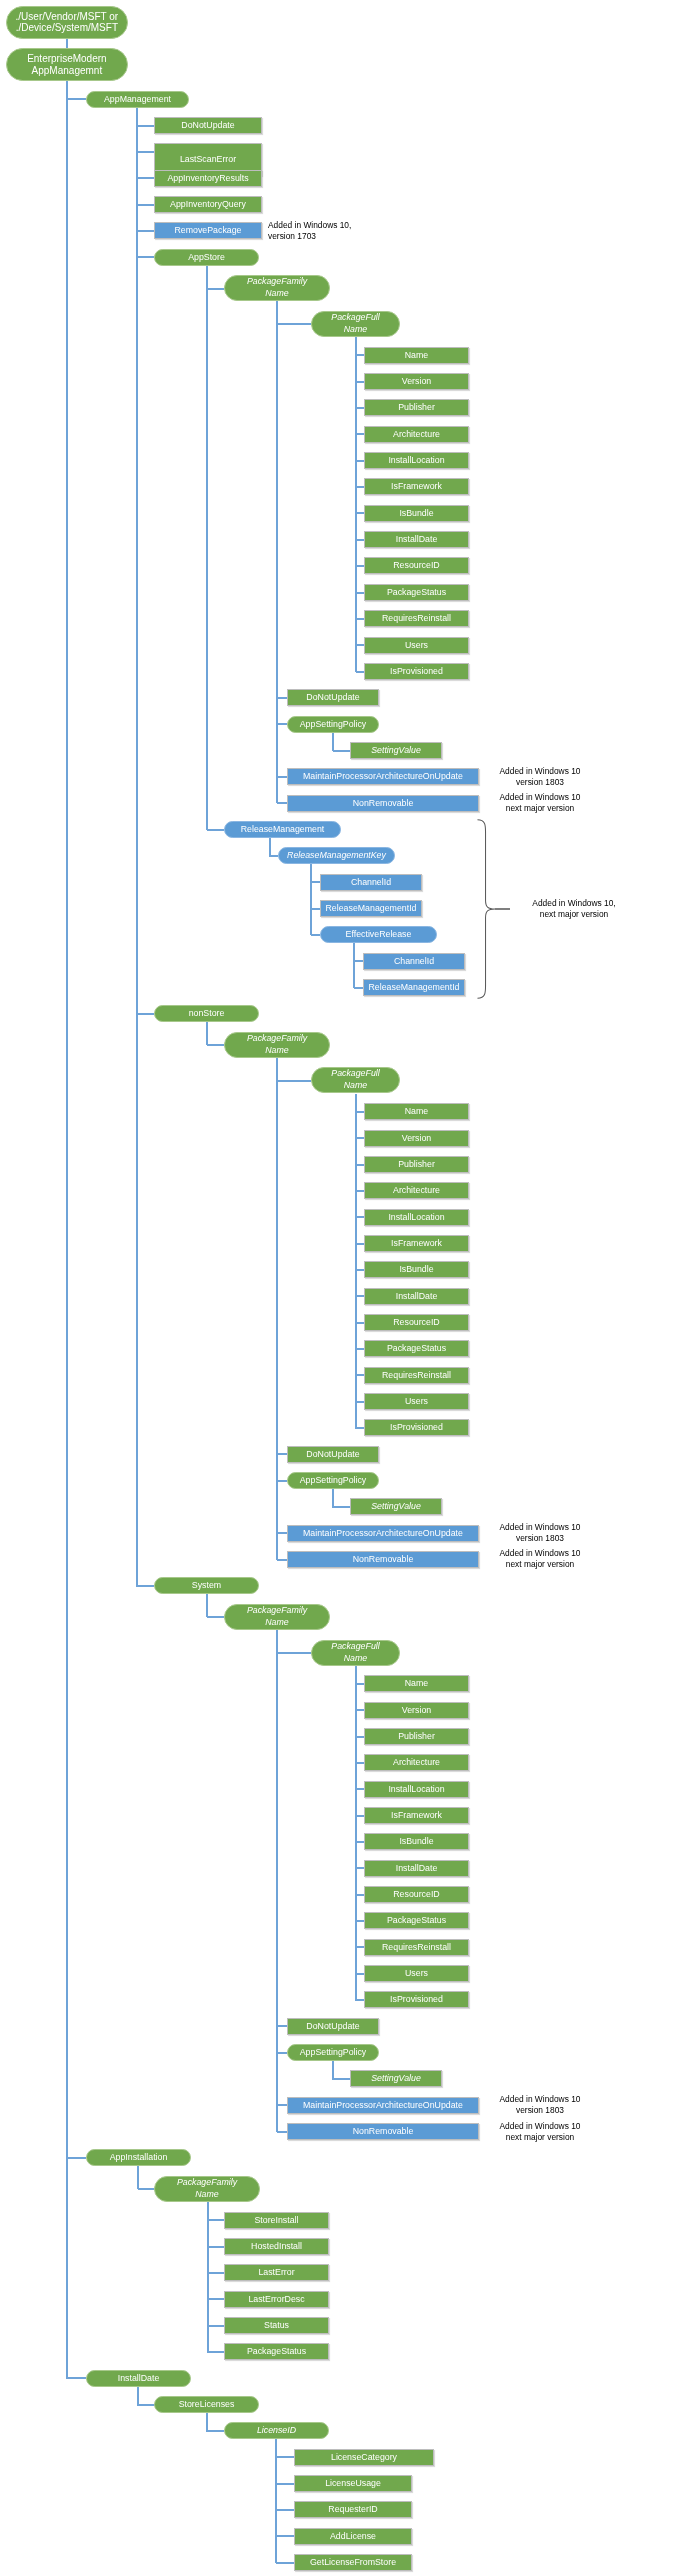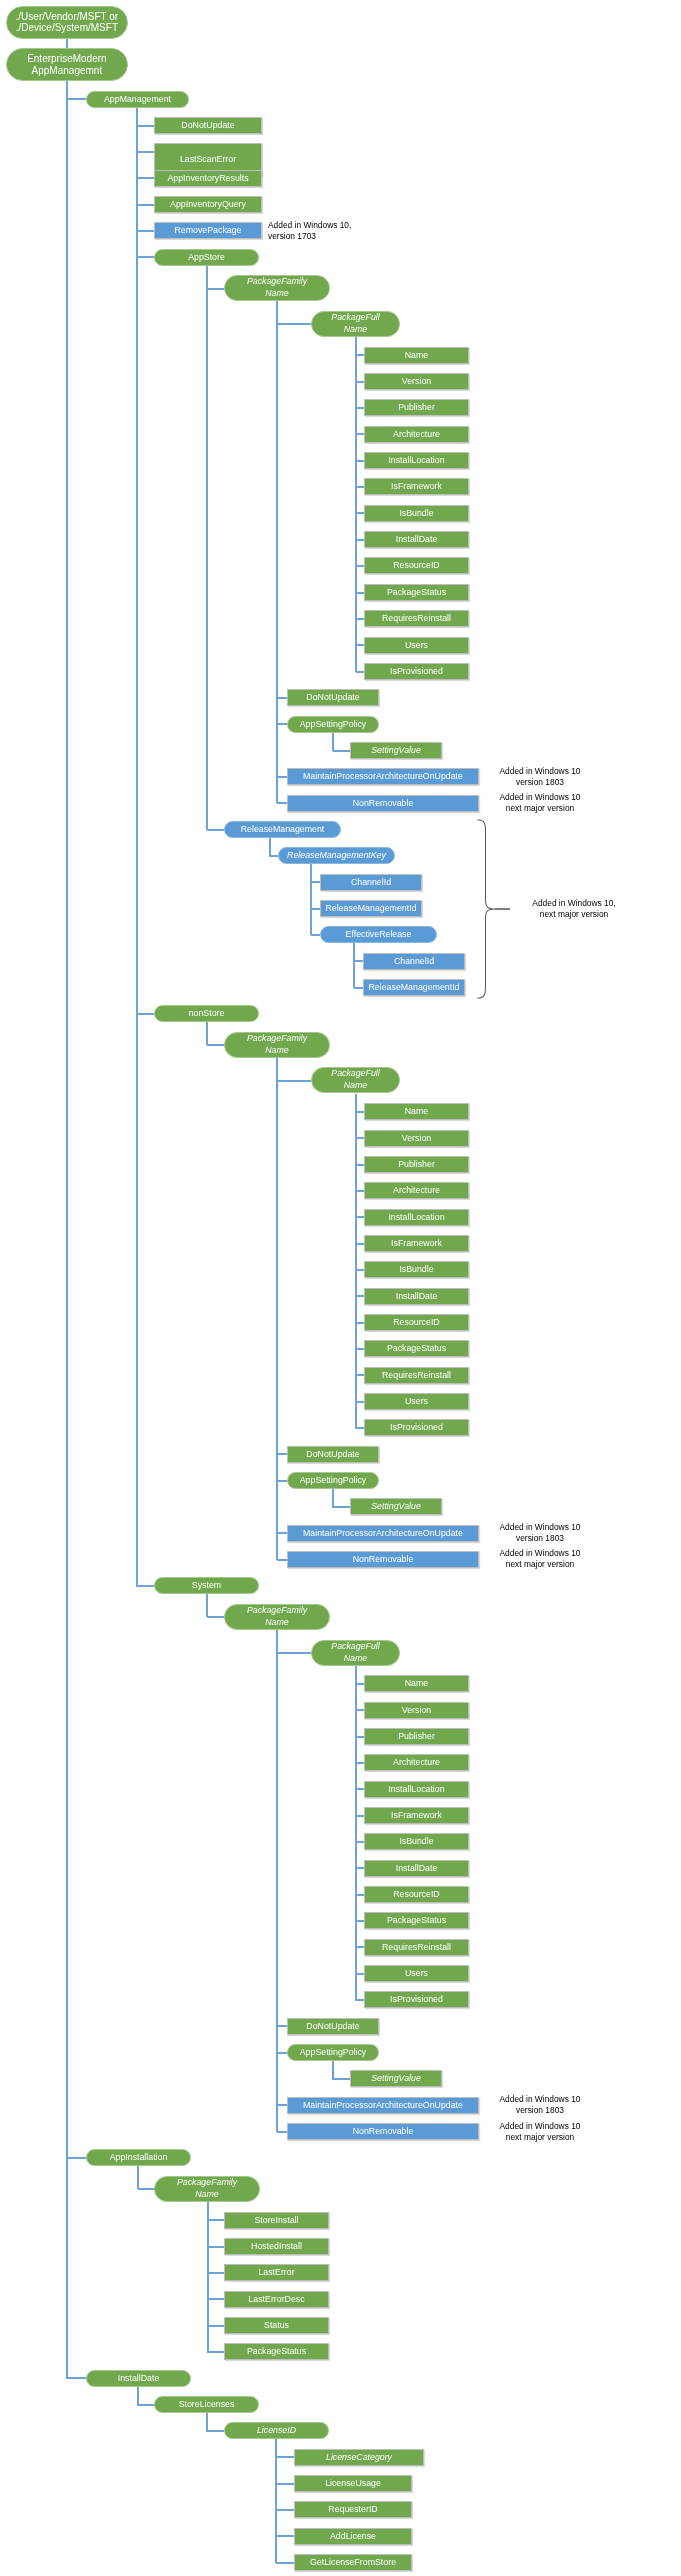--- a/index.html
+++ b/index.html
@@ -451,21 +451,21 @@
     <div class="conn" style="left: 207px; top: 2430px; width: 17px; height: 1.5px;"></div>
     <div class="node pill green h23 italic" style="left: 224px; top: 2422px; width: 105px; height: 17px; border-radius: 9.5px;">
       <span class="lbl">LicenseID</span>
     </div>
     <div class="conn" style="left: 275px; top: 2439px; width: 1.5px; height: 124px;"></div>
     <div class="conn" style="left: 276px; top: 2456px; width: 18px; height: 1.5px;"></div>
     <div class="conn" style="left: 276px; top: 2483px; width: 18px; height: 1.5px;"></div>
     <div class="conn" style="left: 276px; top: 2509px; width: 18px; height: 1.5px;"></div>
     <div class="conn" style="left: 276px; top: 2535px; width: 18px; height: 1.5px;"></div>
     <div class="conn" style="left: 276px; top: 2562px; width: 18px; height: 1.5px;"></div>
-    <div class="node rect green h23" style="left: 294px; top: 2449px; width: 130px; height: 17px; font-style: italic;">
+    <div class="node rect green h23" style="left: 294px; top: 2449px; width: 140px; height: 17px;">
       <span class="lbl">LicenseCategory</span>
     </div>
     <div class="node rect green h23" style="left: 294px; top: 2475px; width: 118px; height: 17px;">
       <span class="lbl">LicenseUsage</span>
     </div>
     <div class="node rect green h23" style="left: 294px; top: 2501px; width: 118px; height: 17px;">
       <span class="lbl">RequesterID</span>
     </div>
     <div class="node rect green h23" style="left: 294px; top: 2528px; width: 118px; height: 17px;">
       <span class="lbl">AddLicense</span>

